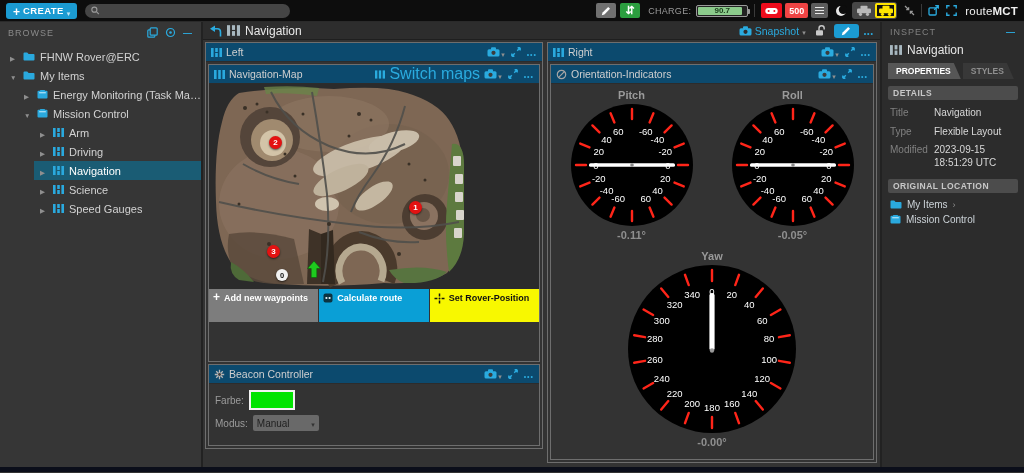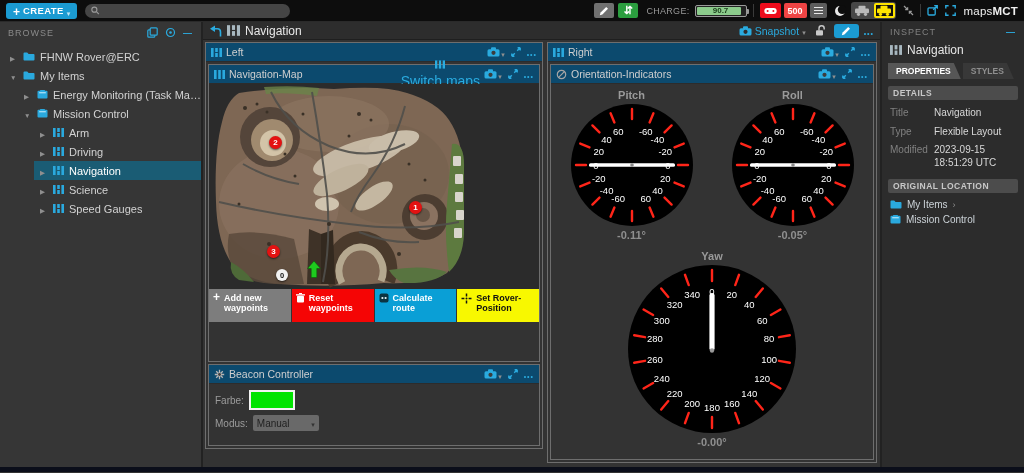--- a/index.html
+++ b/index.html
@@ -74,21 +74,21 @@
   .more { cursor:pointer; }
   .more::before { content:"•••"; font-size:7px; letter-spacing:1px; }
   .main-content { flex:1; display:flex; gap:4px; padding:2px; align-items:flex-start; }
 
   .frame { border:1px solid #6e6e6e; background:#333; display:flex; flex-direction:column; }
   .frame-header { height:19px; display:flex; align-items:center; gap:4px; padding:0 5px; background:#0c4a6e; flex:none; border-bottom:1px solid #2c2c2c; }
   .frame-title { color:#cfcfcf; font-size:10.5px; white-space:nowrap; }
   .hdr-spacer { flex:1; }
   .hdr-icons { display:flex; align-items:center; gap:6px; color:#2aabdf; }
   .hico { display:flex; align-items:center; gap:1px; cursor:pointer; }
-  .switch-maps { display:flex; align-items:center; gap:4px; color:#2aabdf; font-size:14px; cursor:pointer;flex-direction:column; }
+  .switch-maps { display:flex; align-items:center; gap:4px; color:#2aabdf; font-size:16px; cursor:pointer; }
 
   #frame-left { width:338px; height:407px; }
   .left-body { flex:1; display:flex; flex-direction:column; padding:2px; }
   #frame-map { height:298px; flex:none; }
   .map-area { height:205px; background:#2b2b2b; position:relative; overflow:hidden; flex:none; }
   .map-buttons { height:33px; display:flex; gap:1px; flex:none; }
   .map-btn { flex:1; display:flex; gap:4px; padding:4px 4px; font-size:9px; font-weight:bold; color:#fff; line-height:1.15; cursor:pointer; align-items:flex-start; }
   .map-btn .bicon { flex:none; margin-top:0; }
   .btn-gray { background:#7d7d7d; } .btn-red { background:#f50505; }
   .btn-blue { background:#0a9fd6; } .btn-yellow { background:#f8f800; color:#111; }
@@ -207,21 +207,21 @@
     <svg width="11" height="11" viewBox="0 0 11 11" stroke="currentColor" fill="none" stroke-width="1.3">
         <rect x="1" y="2.8" width="7.2" height="7.2" rx="1"></rect>
         <path d="M6.2,4.8 L10,1 M7.2,0.7 H10.3 V3.8"></path>
       </svg>
   </span>
   <span class="blue-ic" style="margin-left:7px">
     <svg width="11" height="11" viewBox="0 0 11 11" stroke="currentColor" fill="none" stroke-width="1.4">
         <path d="M0.8,3.6 V0.8 H3.6 M7.4,0.8 H10.2 V3.6 M10.2,7.4 V10.2 H7.4 M3.6,10.2 H0.8 V7.4"></path>
       </svg>
   </span>
-  <span class="logo"><span>maps</span><span class="mct">MCT</span></span>
+  <span class="logo"><span>route</span><span class="mct">MCT</span></span>
 </div>
 
 <div class="app">
 
   <div class="sidebar">
     <div class="browse-header">
       <span>BROWSE</span>
       <span class="browse-icons">
         <span>
             <svg width="11" height="11" viewBox="0 0 11 11" stroke="currentColor" fill="none" stroke-width="1.2">
@@ -520,30 +520,20 @@
               <div class="marker white" style="left:67px; top:185px;">0</div>
               <svg width="14" height="17" viewBox="0 0 14 17" style="position:absolute; left:98px; top:177px;">
                 <polygon points="7,0 13.5,7.5 9.8,7.5 9.8,16.5 4.2,16.5 4.2,7.5 0.5,7.5" fill="#1ecb1e" stroke="#0a5c0a" stroke-width="0.6"></polygon>
               </svg>
             </div>
 
             <div class="map-buttons">
               <div class="map-btn btn-gray">
                 <span class="bicon plus"></span>
                 <span>Add new waypoints</span>
-              </div>
-              <div class="map-btn btn-red">
-                <span class="bicon">
-                    <svg width="9" height="10" viewBox="0 0 9 10" fill="#fff">
-                      <rect x="1" y="2.8" width="7" height="6.8" rx="1"></rect>
-                      <rect x="0" y="1.2" width="9" height="1.3"></rect>
-                      <rect x="3" y="0" width="3" height="1"></rect>
-                    </svg>
-                  </span>
-                <span>Reset waypoints</span>
               </div>
               <div class="map-btn btn-blue">
                 <span class="bicon">
                     <svg width="10" height="10" viewBox="0 0 10 10">
                       <rect x="0.5" y="0.5" width="9" height="9" rx="2" fill="#0b3442"></rect>
                       <circle cx="3.4" cy="5" r="1.1" fill="#e8f6fb"></circle>
                       <circle cx="6.6" cy="5" r="1.1" fill="#e8f6fb"></circle>
                     </svg>
                   </span>
                 <span>Calculate route</span>

